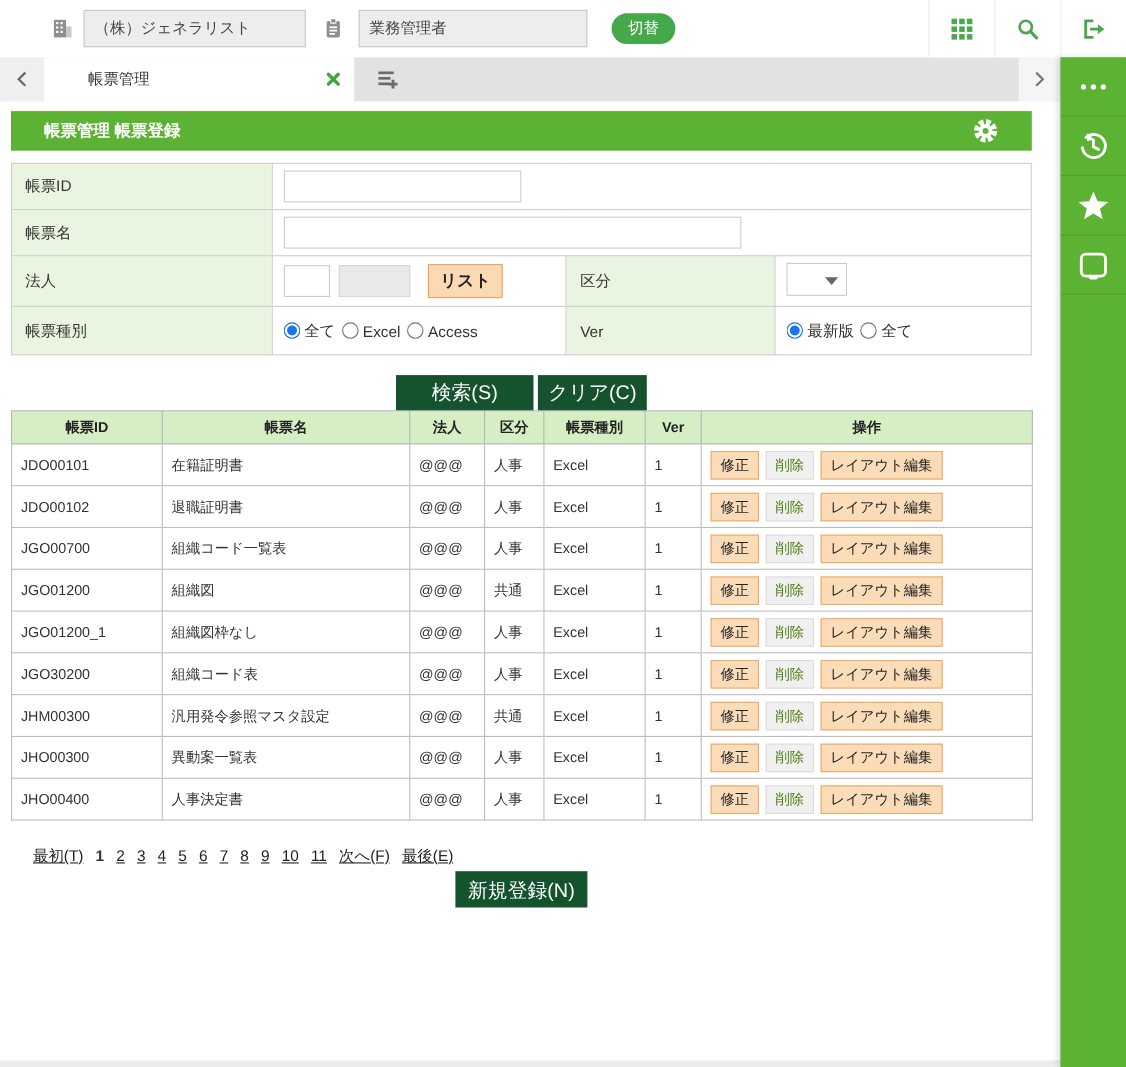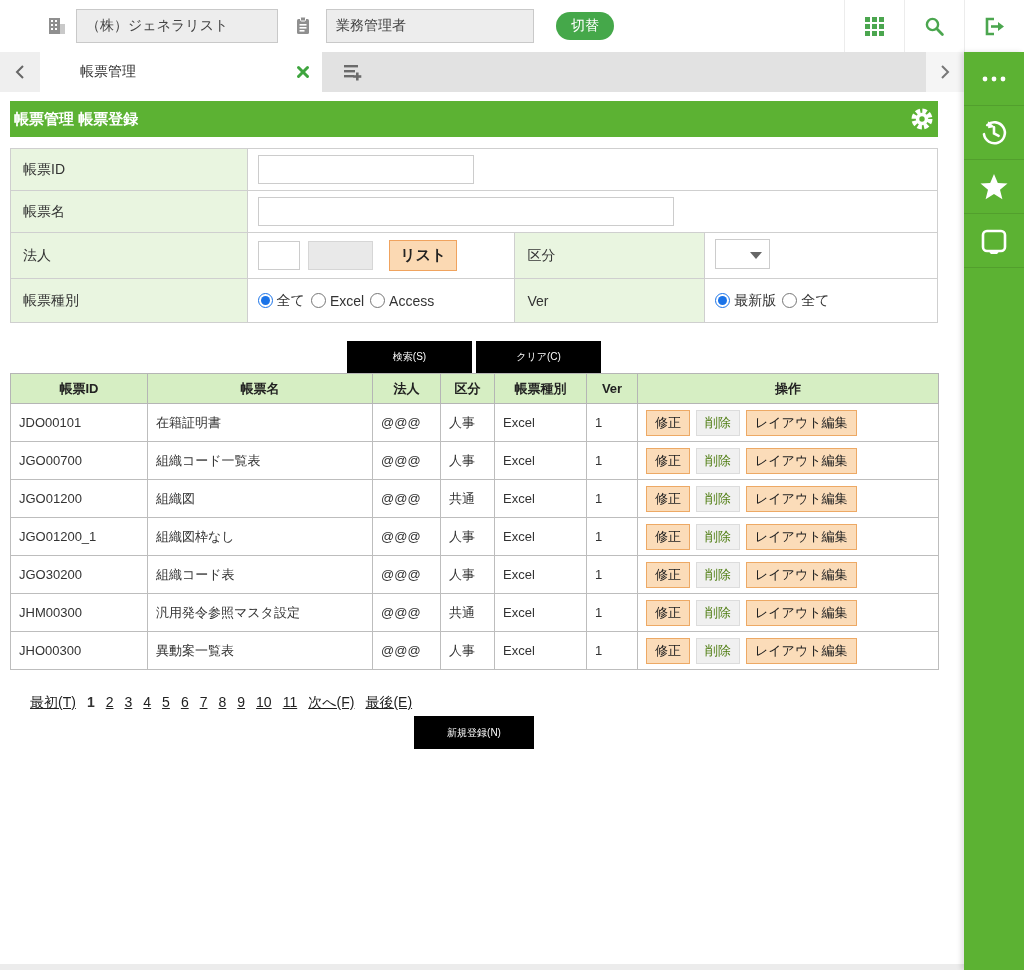--- a/index.html
+++ b/index.html
@@ -33,21 +33,21 @@
   .sidebar { position:absolute; top:52px; right:0; bottom:0; width:60px; background:#5cb233;
     box-shadow:-3px 0 5px rgba(0,0,0,0.12); z-index:5; }
   .sb-item { height:54px; display:flex; align-items:center; justify-content:center;
     border-bottom:1px solid rgba(0,0,0,0.10); cursor:pointer; }
 
   
   .main { position:relative; height:872px; }
   .content { margin:0 26px 0 10px; width:928px; }
 
   .titlebar { margin-top:9px; height:36px; background:#5cb233; color:#fff; display:flex;
-    align-items:center; padding:0 4px; }
+    align-items:center; padding:0 30px; }
   .titlebar .tb-text { font-size:15px; font-weight:bold; flex:1; }
   .tb-gear { background:none; border:none; cursor:pointer; display:flex; }
 
   table.search-table { margin-top:11px; width:928px; border-collapse:collapse; }
   table.search-table td { border:1px solid #cfcfcf; font-size:14px; }
   td.lbl { background:#e9f5e0; padding-left:12px; color:#333; }
   td.fld { background:#fff; padding:6px 8px 6px 10px; }
   .txt { border:1px solid #ccc; height:29px; font-size:14px; padding:0 6px; font-family:inherit; background:#fff; }
   .txt.id-input { width:216px; }
   .txt.name-input { width:416px; }
@@ -57,23 +57,23 @@
     font-size:15px; font-weight:bold; color:#222; cursor:pointer; font-family:inherit; }
   .select-box { width:55px; height:30px; border:1px solid #ccc; background:#fff; position:relative;
     cursor:pointer; display:inline-block; }
   .select-box .arrow { position:absolute; right:7px; top:12px; width:0; height:0;
     border-left:6px solid transparent; border-right:6px solid transparent; border-top:7px solid #666; }
   .radio-group { display:flex; align-items:center; gap:2px; font-size:14px; }
   .radio-group label { display:flex; align-items:center; gap:4px; margin-right:4px; }
   input[type=radio] { width:15px; height:15px; accent-color:#1a73e8; cursor:pointer; }
 
   .search-actions { margin-top:18px; display:flex; justify-content:center; gap:4px; }
-  .orange-btn { background:#000000; color:#fff; border:none; height:32px; font-size:10px;
+  .orange-btn { background:#14532d; color:#fff; border:none; height:32px; font-size:18px;
     cursor:pointer; font-family:inherit; }
-  .orange-btn.search { width:125px; } .orange-btn.clear { width:125px; } .orange-btn.new { width:120px; height:33px; }
+  .orange-btn.search { width:125px; } .orange-btn.clear { width:99px; } .orange-btn.new { width:120px; height:33px; }
 
   .list-band { margin-top:18px; height:19px; background:#5cb233; color:#fff; font-size:12px;
     font-weight:bold; text-align:center; line-height:19px; }
   table.list-table { width:928px; border-collapse:collapse; table-layout:fixed; }
   table.list-table th { background:#d6eec3; border:1px solid #b5b5b5; height:30px; font-size:13px;
     font-weight:bold; color:#222; }
   table.list-table td { border:1px solid #bdbdbd; height:38px; font-size:13px; padding:0 8px;
     background:#fff; overflow:hidden; white-space:nowrap; }
   td.c-actions { padding-left:6px; }
   .act-btn { height:26px; padding:0 8px; font-size:13px; cursor:pointer; font-family:inherit;
@@ -350,20 +350,29 @@
           <tr>
             <td>JDO00101</td>
             <td>在籍証明書</td>
             <td>@@@</td>
             <td>人事</td>
             <td>Excel</td>
             <td>1</td>
             <td class="c-actions"><button class="act-btn">修正</button><button class="act-btn disabled">削除</button><button class="act-btn">レイアウト編集</button></td>
           </tr>
           <tr>
+            <td>JDO00102</td>
+            <td>退職証明書</td>
+            <td>@@@</td>
+            <td>人事</td>
+            <td>Excel</td>
+            <td>1</td>
+            <td class="c-actions"><button class="act-btn">修正</button><button class="act-btn disabled">削除</button><button class="act-btn">レイアウト編集</button></td>
+          </tr>
+          <tr>
             <td>JGO00700</td>
             <td>組織コード一覧表</td>
             <td>@@@</td>
             <td>人事</td>
             <td>Excel</td>
             <td>1</td>
             <td class="c-actions"><button class="act-btn">修正</button><button class="act-btn disabled">削除</button><button class="act-btn">レイアウト編集</button></td>
           </tr>
           <tr>
             <td>JGO01200</td>
@@ -403,20 +412,29 @@
           </tr>
           <tr>
             <td>JHO00300</td>
             <td>異動案一覧表</td>
             <td>@@@</td>
             <td>人事</td>
             <td>Excel</td>
             <td>1</td>
             <td class="c-actions"><button class="act-btn">修正</button><button class="act-btn disabled">削除</button><button class="act-btn">レイアウト編集</button></td>
           </tr>
+          <tr>
+            <td>JHO00400</td>
+            <td>人事決定書</td>
+            <td>@@@</td>
+            <td>人事</td>
+            <td>Excel</td>
+            <td>1</td>
+            <td class="c-actions"><button class="act-btn">修正</button><button class="act-btn disabled">削除</button><button class="act-btn">レイアウト編集</button></td>
+          </tr>
         </tbody>
     </table>
 
     <div class="pagination" id="pagination"><a>最初(T)</a><span class="current">1</span><a>2</a><a>3</a><a>4</a><a>5</a><a>6</a><a>7</a><a>8</a><a>9</a><a>10</a><a>11</a><a>次へ(F)</a><a>最後(E)</a></div>
 
     <div class="new-row">
       <button class="orange-btn new">新規登録(N)</button>
     </div>
   </div>
 

